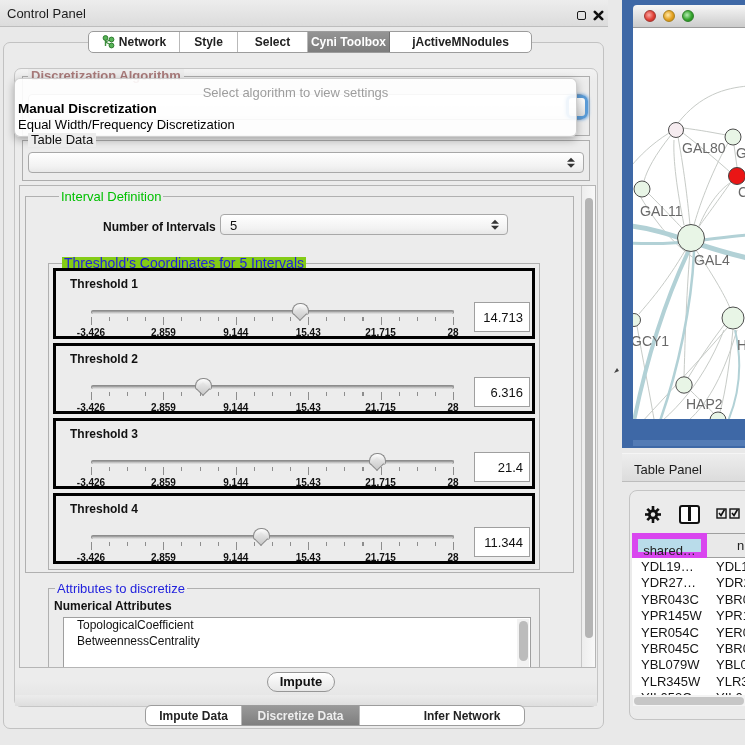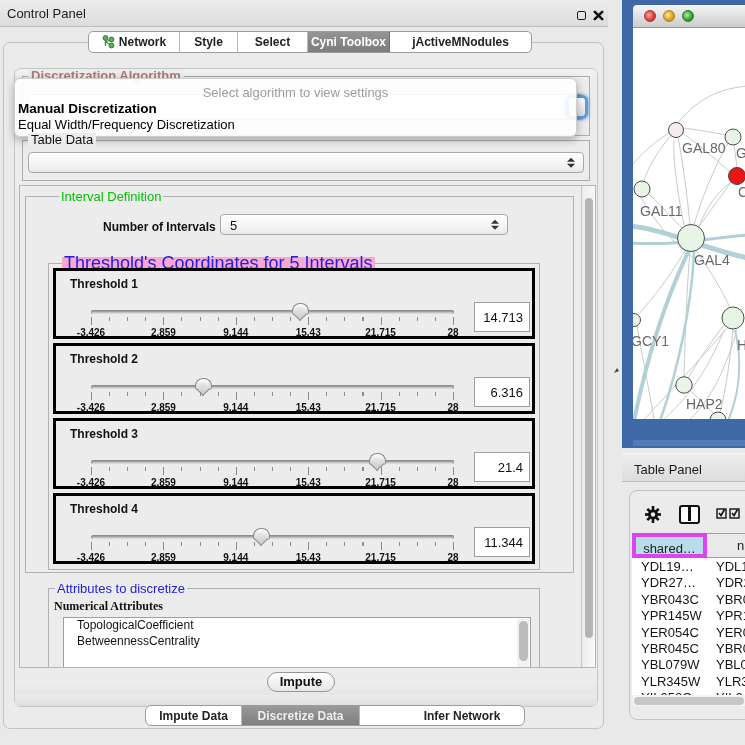--- a/index.html
+++ b/index.html
@@ -29,41 +29,41 @@
 .stepper .up { display:block; width:0; height:0; border-left:4px solid transparent; border-right:4px solid transparent; border-bottom:4.5px solid #333; margin-bottom:2.5px; }
 .stepper .dn { display:block; width:0; height:0; border-left:4px solid transparent; border-right:4px solid transparent; border-top:4.5px solid #333; }
 
 #scrollp { position:absolute; left:19px; top:185px; width:577px; height:483px;
   border:1px solid #b5b5b5; background:#ececec; overflow:hidden; }
 
 #intgrp { position:absolute; left:5px; top:10px; width:549px; height:377px; border:1px solid #b0b0b0; }
 #intlab { position:absolute; left:39px; top:4px; font-size:13px; color:#00c000; background:#ececec; padding:0 2px; line-height:13px; }
 #noi { position:absolute; left:83px; top:34px; font-size:12px; font-weight:bold; color:#111; }
 #thrgrp { position:absolute; left:28px; top:77px; width:492px; height:307px; border:1px solid #b0b0b0; }
-#thrlab { position:absolute; left:42px; top:71px; font-size:18px; color:#2222dd; background:#f9a8d4; padding:0 2px; line-height:13px; }
+#thrlab { position:absolute; left:42px; top:71px; font-size:14px; color:#2222dd; background:#84cc16; padding:0 2px; line-height:13px; }
 
 .tbox { position:absolute; left:33px; width:482px; height:71px; border:3px solid #000000; background:#ececec; }
 .tname { position:absolute; left:14px; top:6px; font-size:12px; font-weight:bold; color:#111; }
 .track { position:absolute; left:35px; top:39px; width:363px; height:4px; border-radius:2px;
   background:linear-gradient(#8e8e8e,#c9c9c9 55%,#e6e6e6); border:1px solid #8c8c8c; border-width:1px 1px 0 1px; }
 .ticks-minor { position:absolute; left:35px; top:46px; width:364px; height:4px;
   background:repeating-linear-gradient(90deg,#8d8d8d 0 1px,transparent 1px 18.1px); }
 .ticks-major { position:absolute; left:35px; top:46px; width:364px; height:8px;
   background:repeating-linear-gradient(90deg,#8d8d8d 0 1px,transparent 1px 72.4px); }
 .tlab { position:absolute; top:56px; width:60px; text-align:center; font-size:10px; font-weight:bold; color:#111; }
 .thumb { position:absolute; top:32px; width:17px; height:12px; border-radius:8px 8px 3px 3px;
   background:linear-gradient(#fdfdfd,#d2d2d2); border:1px solid #8a8a8a; border-bottom:none; }
 .thumb .tip { position:absolute; left:2.7px; top:5.2px; width:10px; height:10px; transform:rotate(45deg);
   background:linear-gradient(135deg,#e9e9e9,#c9c9c9); border-right:1px solid #8a8a8a; border-bottom:1px solid #8a8a8a; }
 .vfield { position:absolute; left:418px; top:31px; width:56px; height:30px; background:#fff; border:1px solid #9f9f9f;
   font-size:13px; color:#111; text-align:right; padding:7px 6px 0 0; }
 
 #attgrp { position:absolute; left:28px; top:402px; width:492px; height:120px; border:1px solid #b0b0b0; }
 #attlab { position:absolute; left:35px; top:396px; font-size:13px; color:#2222dd; background:#ececec; padding:0 2px; line-height:13px; }
-#numatt { position:absolute; left:34px; top:413px; font-size:12px; font-weight:bold; color:#111;font-family:Liberation Serif, serif; }
+#numatt { position:absolute; left:34px; top:413px; font-size:12px; font-weight:bold; color:#111; }
 #alist { position:absolute; left:43px; top:431px; width:468px; height:70px; background:#fff; border:1px solid #9f9f9f;
   font-size:12px; color:#111; }
 #alist .it { padding-left:13px; height:15.8px; line-height:15.8px; }
 #alsb { position:absolute; right:1px; top:1px; width:12px; height:48px; background:#f2f2f2; }
 #alsb .th { position:absolute; left:1.5px; top:2px; width:9px; height:40px; background:#bcbcbc; border-radius:5px; }
 #spvsb { position:absolute; right:0px; top:0px; width:14px; height:481px; background:linear-gradient(90deg,#ededed,#f8f8f8); border-left:1px solid #c6c6c6; }
 #spvsb .th { position:absolute; left:2.5px; top:12px; width:8px; height:440px; background:#b4b4b4; border-radius:5px; }
 
 #applyb { position:absolute; left:267px; top:672px; width:68px; height:20px; border:1px solid #969696; border-radius:10px;
   background:linear-gradient(#ffffff,#e6e6e6); font-size:13px; color:#111; text-align:center; line-height:18px; font-weight:600; }
@@ -98,21 +98,21 @@
 .tl { position:absolute; top:5px; width:12px; height:12px; border-radius:50%; }
 #netcanvas { position:absolute; left:11px; top:28px; width:112px; height:391px; background:#fff; overflow:hidden; }
 #netbot { position:absolute; left:11px; top:440px; width:112px; height:6px; background:#537bb5; }
 
 #tpbar { position:absolute; left:622px; top:453px; width:123px; height:29px;
   background:linear-gradient(#ededed,#dcdcdc); border-bottom:1px solid #bdbdbd; border-top:1px solid #f5f5f5; }
 #tpbar .t { position:absolute; left:12px; top:8px; font-size:13px; color:#1c1c1c; }
 #tpanel { position:absolute; left:629px; top:490px; width:130px; height:230px;
   background:#ebebeb; border:1px solid #c4c4c4; border-radius:8px; }
 #ttable { position:absolute; left:632px; top:533px; width:113px; height:25px; background:#fff; overflow:hidden; }
-#thead1 { position:absolute; left:0px; top:0px; width:75px; height:25px; background:#b9dcea; border:4px solid #d946ef;
+#thead1 { position:absolute; left:0px; top:0px; width:75px; height:25px; background:#b9dcea; border:6px solid #d946ef;
   font-size:13px; color:#222; text-align:center; line-height:24px; }
 #thead2 { position:absolute; left:75px; top:0px; width:45px; height:25px; background:#e9e9e9; border:1px solid #9f9f9f; border-left:none;
   font-size:13px; color:#222; padding-left:30px; line-height:24px; }
 .trow { position:absolute; font-size:13px; color:#151515; width:200px; }
 .trow .c1 { position:absolute; left:9px; }
 .trow .c2 { position:absolute; left:84px; }
 #hsb { position:absolute; left:633px; top:695px; width:112px; height:11px; background:#f4f4f4; }
 #hsb .th { position:absolute; left:1px; top:1.5px; width:110px; height:8px; background:#c6c6c6; border-radius:4px; }
 </style></head><body>
 

